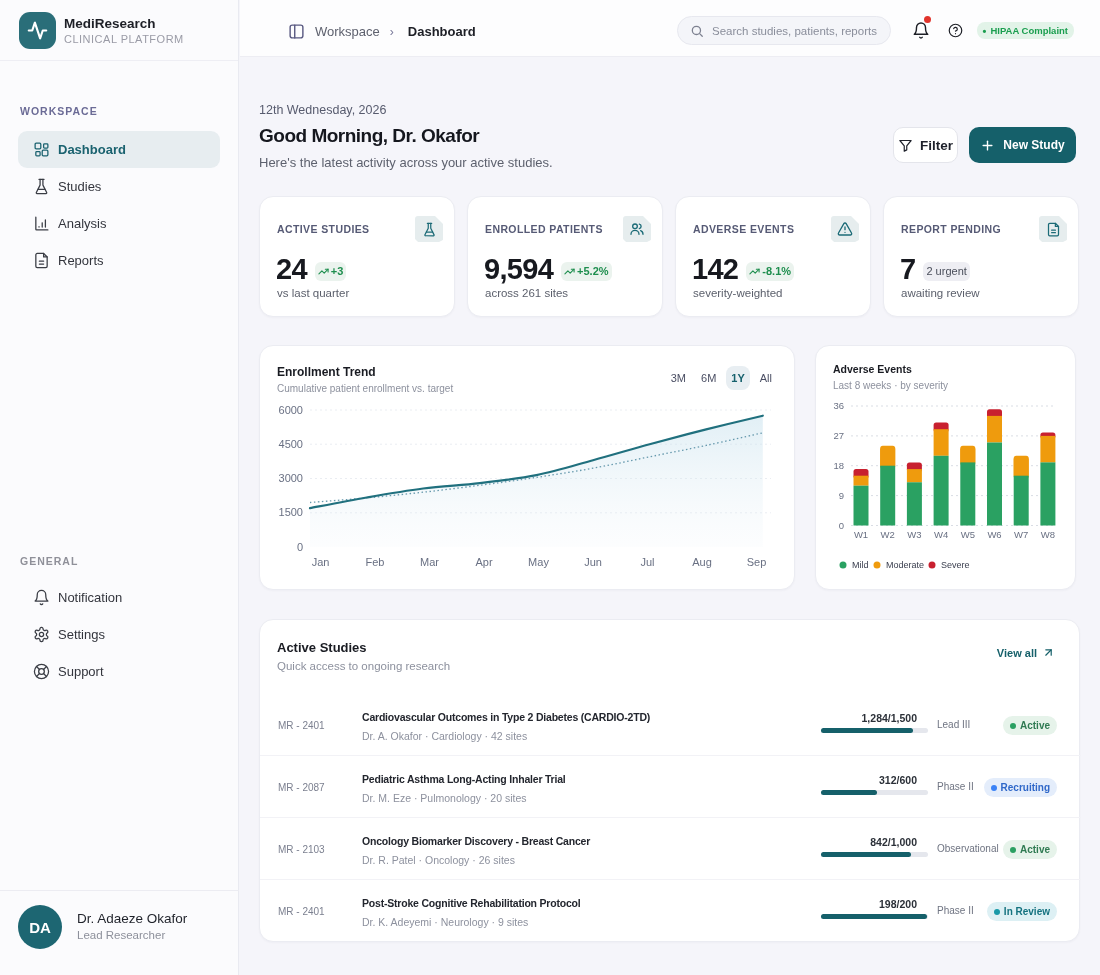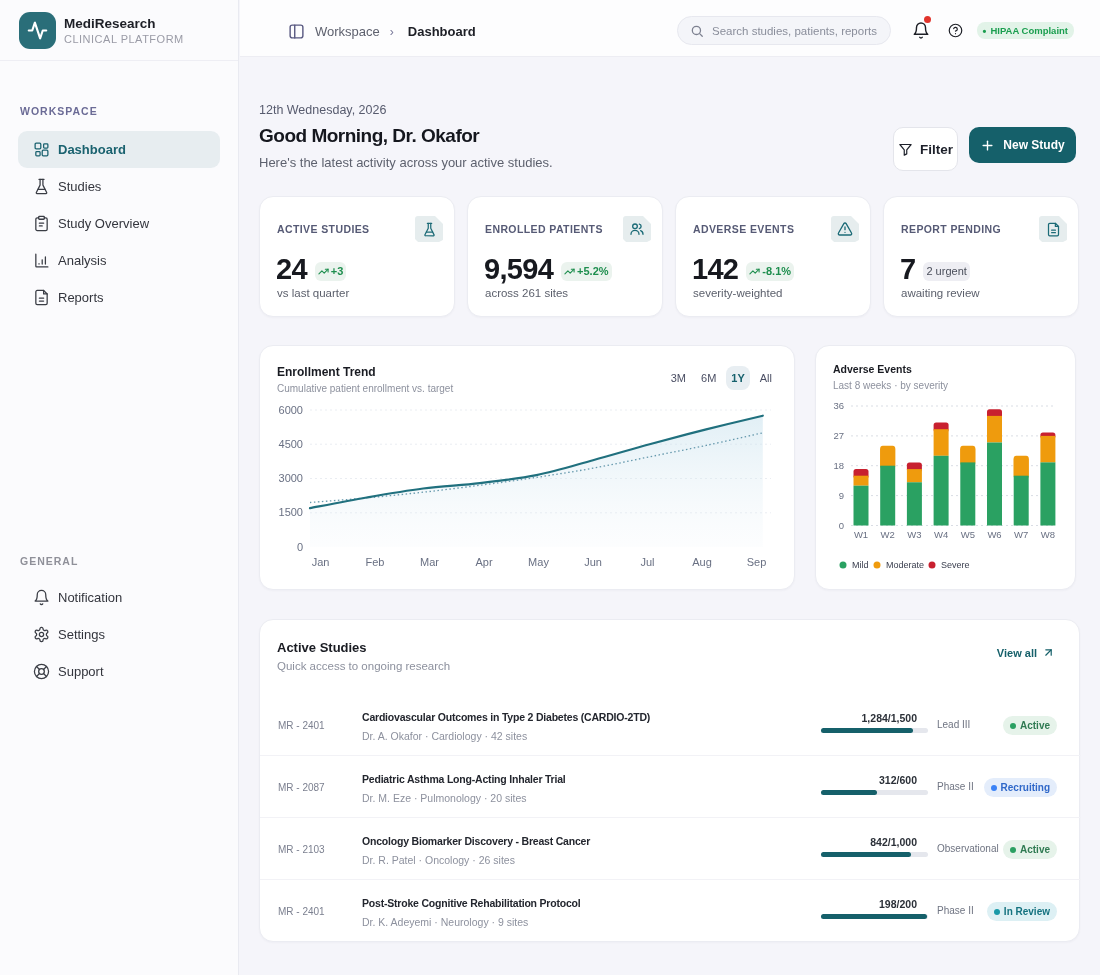--- a/index.html
+++ b/index.html
@@ -29,21 +29,21 @@
 .bellwrap { position:absolute; left:672px; top:21px; }
 .belldot { position:absolute; left:12px; top:-5px; width:7px; height:7px; border-radius:50%; background:#e1342c; }
 .help { position:absolute; left:708px; top:23px; }
 .hipaa { position:absolute; right:26px; top:22px; height:17px; background:#e2f3e8; border-radius:8px; display:flex; align-items:center; padding:0 6px; font-size:9.5px; font-weight:bold; color:#1a9e4f; white-space:nowrap; }
 .hipaa i { font-style:normal; margin-right:4px; font-size:11px; }
 
 .main { position:absolute; left:240px; top:57px; width:860px; height:918px; }
 .date { position:absolute; left:19px; top:46px; font-size:12.5px; color:#575b6e; }
 .greet { position:absolute; left:19px; top:68px; font-size:19px; letter-spacing:-0.5px; font-weight:bold; color:#15171e; }
 .greetsub { position:absolute; left:19px; top:98px; font-size:13px; color:#5d616e; }
-.btn-filter { position:absolute; left:653px; top:70px; width:65px; height:44px; background:#fff; border:1px solid #e4e5eb; border-radius:10px; display:flex; align-items:center; justify-content:center; gap:7px; font-size:13.5px; color:#1d202a; font-weight:bold; }
+.btn-filter { position:absolute; left:653px; top:70px; width:65px; height:36px; background:#fff; border:1px solid #e4e5eb; border-radius:10px; display:flex; align-items:center; justify-content:center; gap:7px; font-size:13.5px; color:#1d202a; font-weight:bold; }
 .btn-new { position:absolute; left:729px; top:70px; width:107px; height:36px; background:#15606a; border-radius:10px; display:flex; align-items:center; justify-content:center; gap:8px; font-size:12px; color:#fff; font-weight:bold; }
 
 .card { position:absolute; background:#fff; border:1px solid #ebecf2; border-radius:14px; box-shadow:0 1px 2px rgba(25,30,60,0.03); }
 .stat { top:139px; width:196px; height:121px; }
 .stat .t { position:absolute; left:17px; top:26px; font-size:10.5px; font-weight:bold; letter-spacing:0.4px; color:#565a75; white-space:nowrap; }
 .stat .tile { position:absolute; right:11px; top:19px; width:28px; height:26px; background:#e6edee; border-radius:3px; clip-path:polygon(0 0, 20px 0, 28px 8px, 28px 24px, 24px 26px, 3px 26px, 0 23px); display:flex; align-items:center; justify-content:center; }
 .statrow { position:absolute; left:16px; top:57px; height:31px; display:flex; align-items:center; gap:8px; } .statrow .num { font-size:29px; font-weight:bold; color:#17191f; letter-spacing:-0.7px; line-height:1; }
 .badge { height:19px; border-radius:6px; display:flex; align-items:center; gap:2px; padding:0 3px; font-size:11px; font-weight:bold; margin-top:3px; }
 .badge.green { background:#ebf3ee; color:#1e8e4e; }
 .badge.gray { background:#eeeef3; color:#4a4e5a; font-weight:normal; }
@@ -96,26 +96,20 @@
           <rect x="15" y="4" width="6" height="6" rx="1.2"></rect>
           <rect x="4" y="15" width="6" height="6" rx="1.2"></rect>
           <rect x="13" y="13" width="8" height="8" rx="1.5"></rect>
         </svg> Dashboard</div>
     <div class="navitem"><svg width="17" height="17" viewBox="0 0 24 24" fill="none" stroke="#3a3d45" stroke-width="1.8" stroke-linecap="round" stroke-linejoin="round">
           <path d="M10 2v7.5a2 2 0 0 1-.2.9L4.7 20.55a1 1 0 0 0 .9 1.45h12.8a1 1 0 0 0 .9-1.45L14.2 10.4a2 2 0 0 1-.2-.9V2"></path>
           <path d="M8.5 2h7"></path>
           <path d="M7 16h10"></path>
         </svg> Studies</div>
     <div class="navitem"><svg width="17" height="17" viewBox="0 0 24 24" fill="none" stroke="#3a3d45" stroke-width="1.8" stroke-linecap="round" stroke-linejoin="round">
-          <rect x="8" y="2" width="8" height="4" rx="1"></rect>
-          <path d="M16 4h2a2 2 0 0 1 2 2v14a2 2 0 0 1-2 2H6a2 2 0 0 1-2-2V6a2 2 0 0 1 2-2h2"></path>
-          <path d="M9 11.5h6"></path>
-          <path d="M9 15.5h4"></path>
-        </svg> Study Overview</div>
-    <div class="navitem"><svg width="17" height="17" viewBox="0 0 24 24" fill="none" stroke="#3a3d45" stroke-width="1.8" stroke-linecap="round" stroke-linejoin="round">
           <path d="M4 3v17a1 1 0 0 0 1 1h16"></path>
           <path d="M8.5 17v-.5"></path>
           <path d="M13 17v-6"></path>
           <path d="M17.5 17V7"></path>
         </svg> Analysis</div>
     <div class="navitem"><svg width="17" height="17" viewBox="0 0 24 24" fill="none" stroke="#3a3d45" stroke-width="1.8" stroke-linecap="round" stroke-linejoin="round">
           <path d="M15 2H6a2 2 0 0 0-2 2v16a2 2 0 0 0 2 2h12a2 2 0 0 0 2-2V7z"></path>
           <path d="M15 2v5h5"></path>
           <path d="M9 13h6"></path>
           <path d="M9 17h6"></path>
@@ -132,20 +126,25 @@
           <circle cx="12" cy="12" r="3"></circle>
         </svg> Settings</div>
     <div class="navitem"><svg width="17" height="17" viewBox="0 0 24 24" fill="none" stroke="#3a3d45" stroke-width="1.8" stroke-linecap="round" stroke-linejoin="round">
           <circle cx="12" cy="12" r="10"></circle>
           <circle cx="12" cy="12" r="4"></circle>
           <path d="m4.93 4.93 4.24 4.24"></path>
           <path d="m14.83 14.83 4.24 4.24"></path>
           <path d="m14.83 9.17 4.24-4.24"></path>
           <path d="m4.93 19.07 4.24-4.24"></path>
         </svg> Support</div>
+  </div>
+  <div class="profile">
+    <div class="avatar">DA</div>
+    <div class="pname">Dr. Adaeze Okafor</div>
+    <div class="prole">Lead Researcher</div>
   </div>
 </div>
 
 <div class="topbar">
   <div class="crumb">
     <svg width="17" height="17" viewBox="0 0 24 24" fill="none" stroke="#5a5a82" stroke-width="2" stroke-linecap="round">
         <rect x="3" y="3" width="18" height="18" rx="3"></rect>
         <path d="M9.5 3v18"></path>
       </svg>
     <span class="w">Workspace</span>

